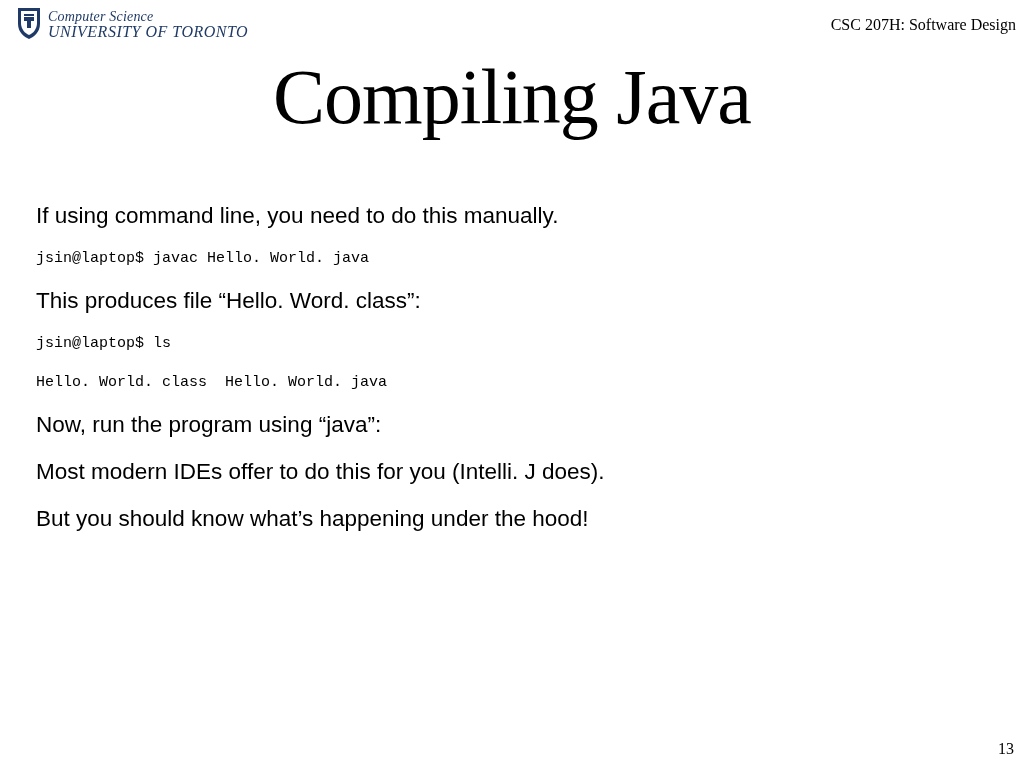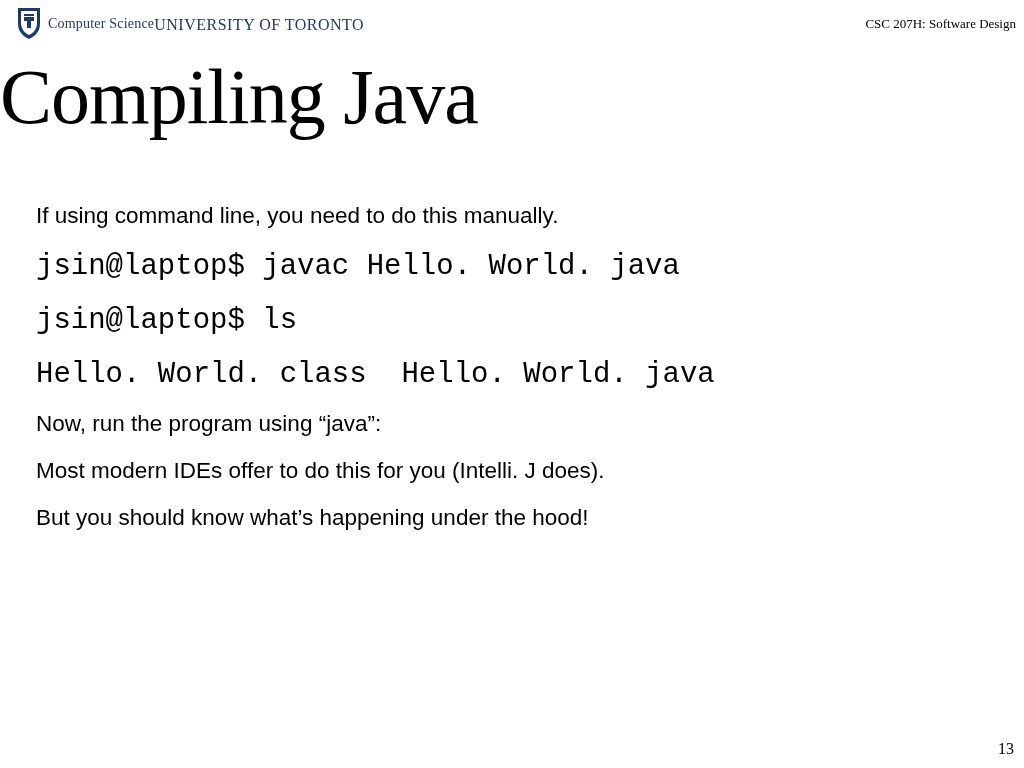--- a/index.html
+++ b/index.html
@@ -22,49 +22,51 @@
   .logo {
     position: absolute;
     top: 6px;
     left: 16px;
     display: flex;
     align-items: center;
     gap: 6px;
   }
   .logo-text {
     display: flex;
-    flex-direction: row;
+    flex-direction: column;
     line-height: 1.0;
+    font-style: italic;
   }
   .logo-line1 {
     font-family: "Times New Roman", serif;
     font-size: 14px;
     color: #1f3a66;
     letter-spacing: 0.2px;
   }
   .logo-line2 {
     font-family: "Times New Roman", serif;
     font-size: 16px;
     color: #1f3a66;
     text-transform: uppercase;
     letter-spacing: 0.5px;
   }
   .course-header {
     position: absolute;
     top: 16px;
     right: 8px;
     font-family: "Times New Roman", serif;
-    font-size: 13px;
+    font-size: 16px;
     color: #000;
   }
   .title {
     position: absolute;
     top: 52px;
     left: 0;
     right: 0;
+    text-align: center;
     font-family: "Times New Roman", serif;
     font-size: 78px;
     font-weight: 400;
     color: #000;
     letter-spacing: -1px;
   }
   .body {
     position: absolute;
     top: 172px;
     left: 36px;
@@ -73,21 +75,21 @@
     font-size: 22.5px;
     color: #000;
     line-height: 1.1;
     margin-top: 32px;
   }
   .body p {
     margin: 0 0 22px 0;
   }
   .mono {
     font-family: "Courier New", monospace;
-    font-size: 29px;
+    font-size: 15px;
   }
   .page-number {
     position: absolute;
     right: 10px;
     bottom: 10px;
     font-family: "Times New Roman", serif;
     font-size: 16px;
     color: #000;
   }
 </style>
@@ -110,20 +112,21 @@
     </span>
   </div>
   <div class="course-header">CSC 207H: Software Design</div>
 </div>
 
 <div class="title">Compiling Java</div>
 
 <div class="body">
   <p>If using command line, you need to do this manually.</p>
   <p class="mono">jsin@laptop$ javac Hello. World. java</p>
+  <p>This produces file “Hello. Word. class”:</p>
   <p class="mono">jsin@laptop$ ls</p>
   <p class="mono">Hello. World. class&nbsp;&nbsp;Hello. World. java</p>
   <p>Now, run the program using “java”:</p>
   <p>Most modern IDEs offer to do this for you (Intelli. J does).</p>
   <p>But you should know what’s happening under the hood!</p>
 </div>
 
 <div class="page-number">13</div>
 
 </body></html>

